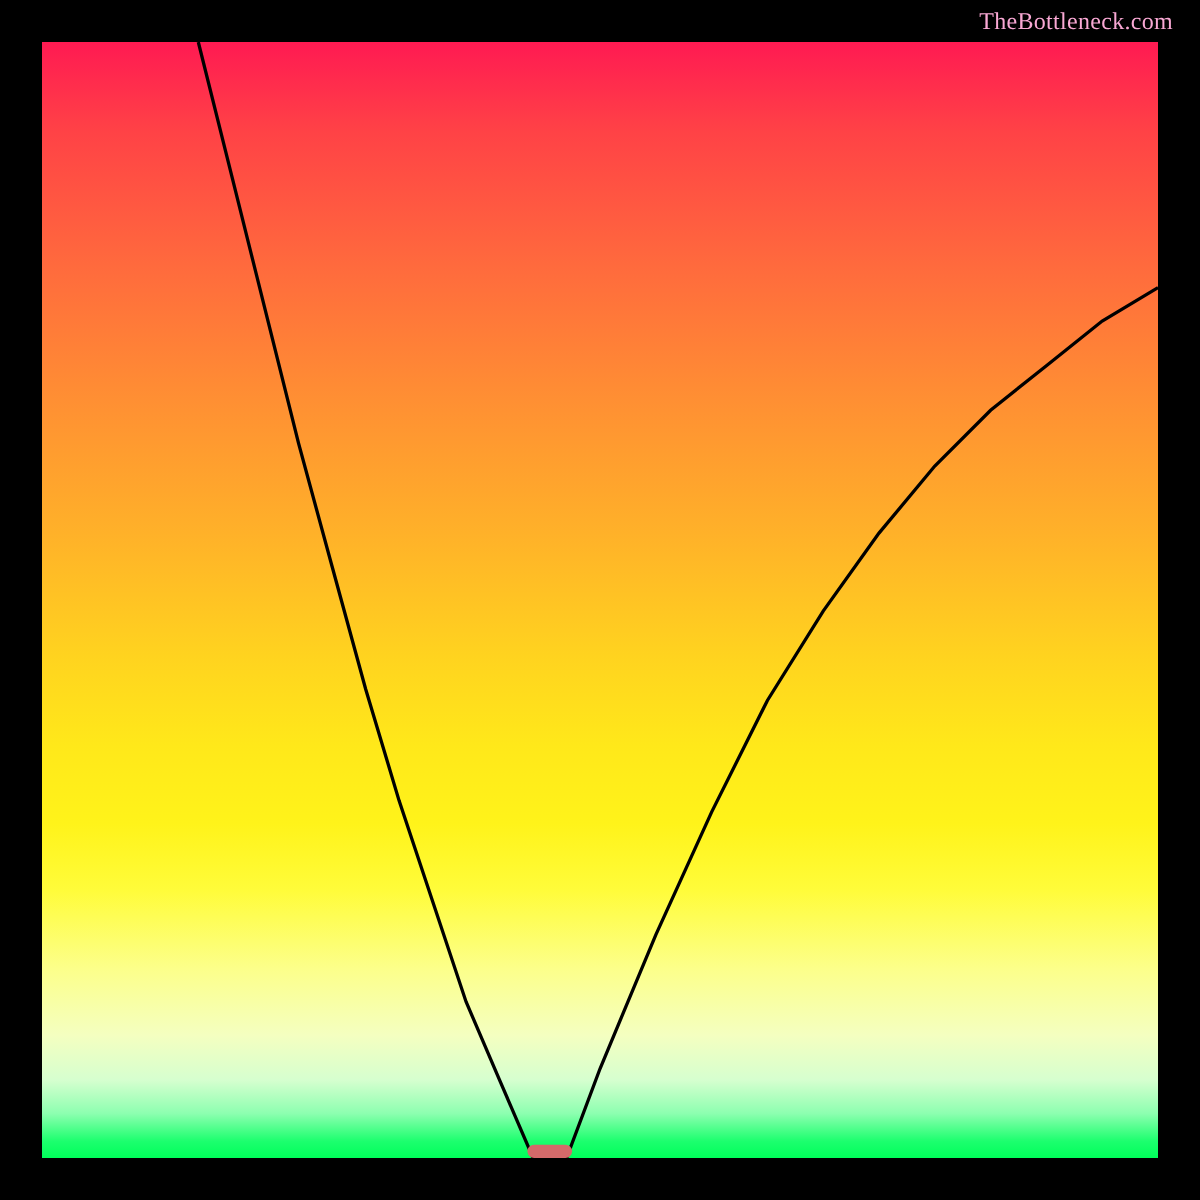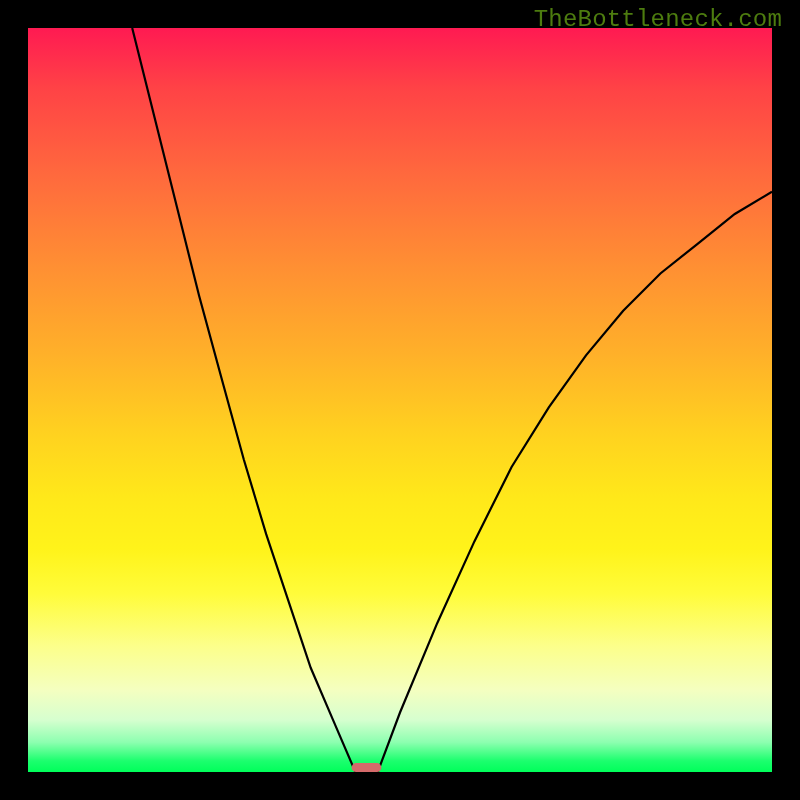--- a/index.html
+++ b/index.html
@@ -2,23 +2,23 @@
 <html><head>
 <meta charset="utf-8">
 <style>
   * { margin: 0; padding: 0; box-sizing: border-box; }
   html, body { width: 800px; height: 800px; overflow: hidden; }
   body { background: #000; position: relative; }
   .watermark {
     position: absolute;
     top: 6px;
     right: 18px;
-    font-family: Liberation Mono, monospace;
-    font-size: 24px;
-    color: #4d7c0f;
+    font-family: Liberation Serif, serif;
+    font-size: 16px;
+    color: #f9a8d4;
     font-weight: 500;
     letter-spacing: 0.2px;
     z-index: 10;
   }
   .plot-area {
     position: absolute;
     left: 28px;
     top: 28px;
     width: 744px;
     height: 744px;

